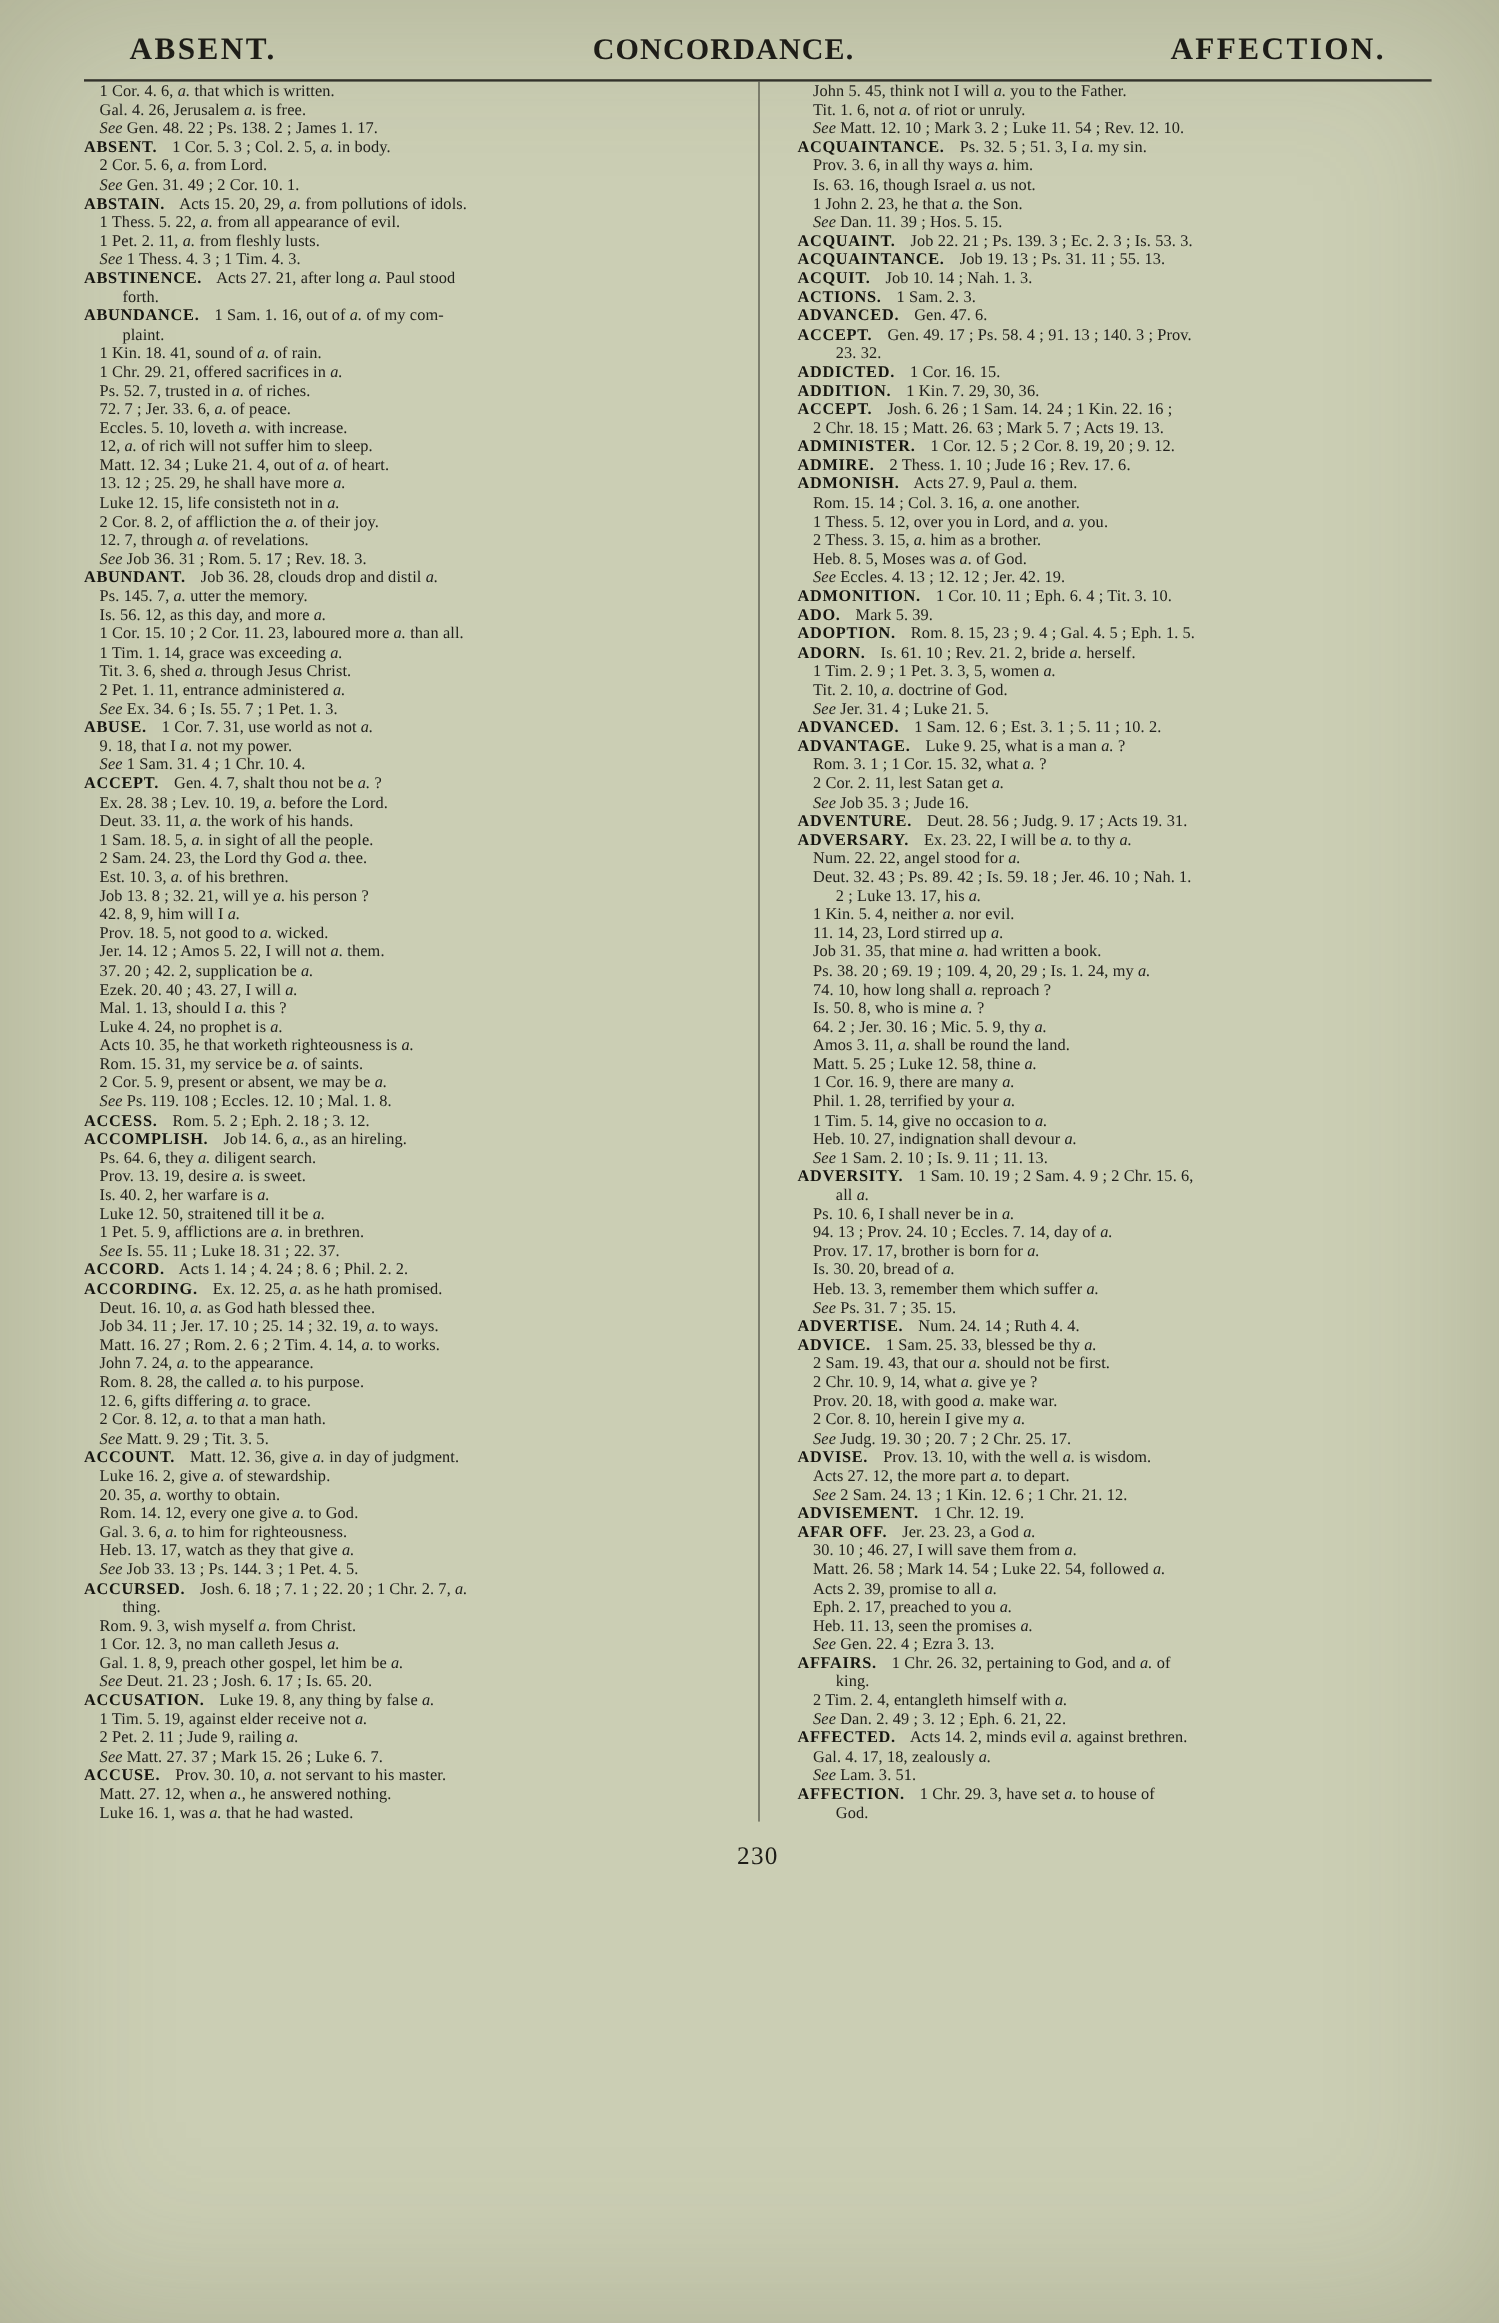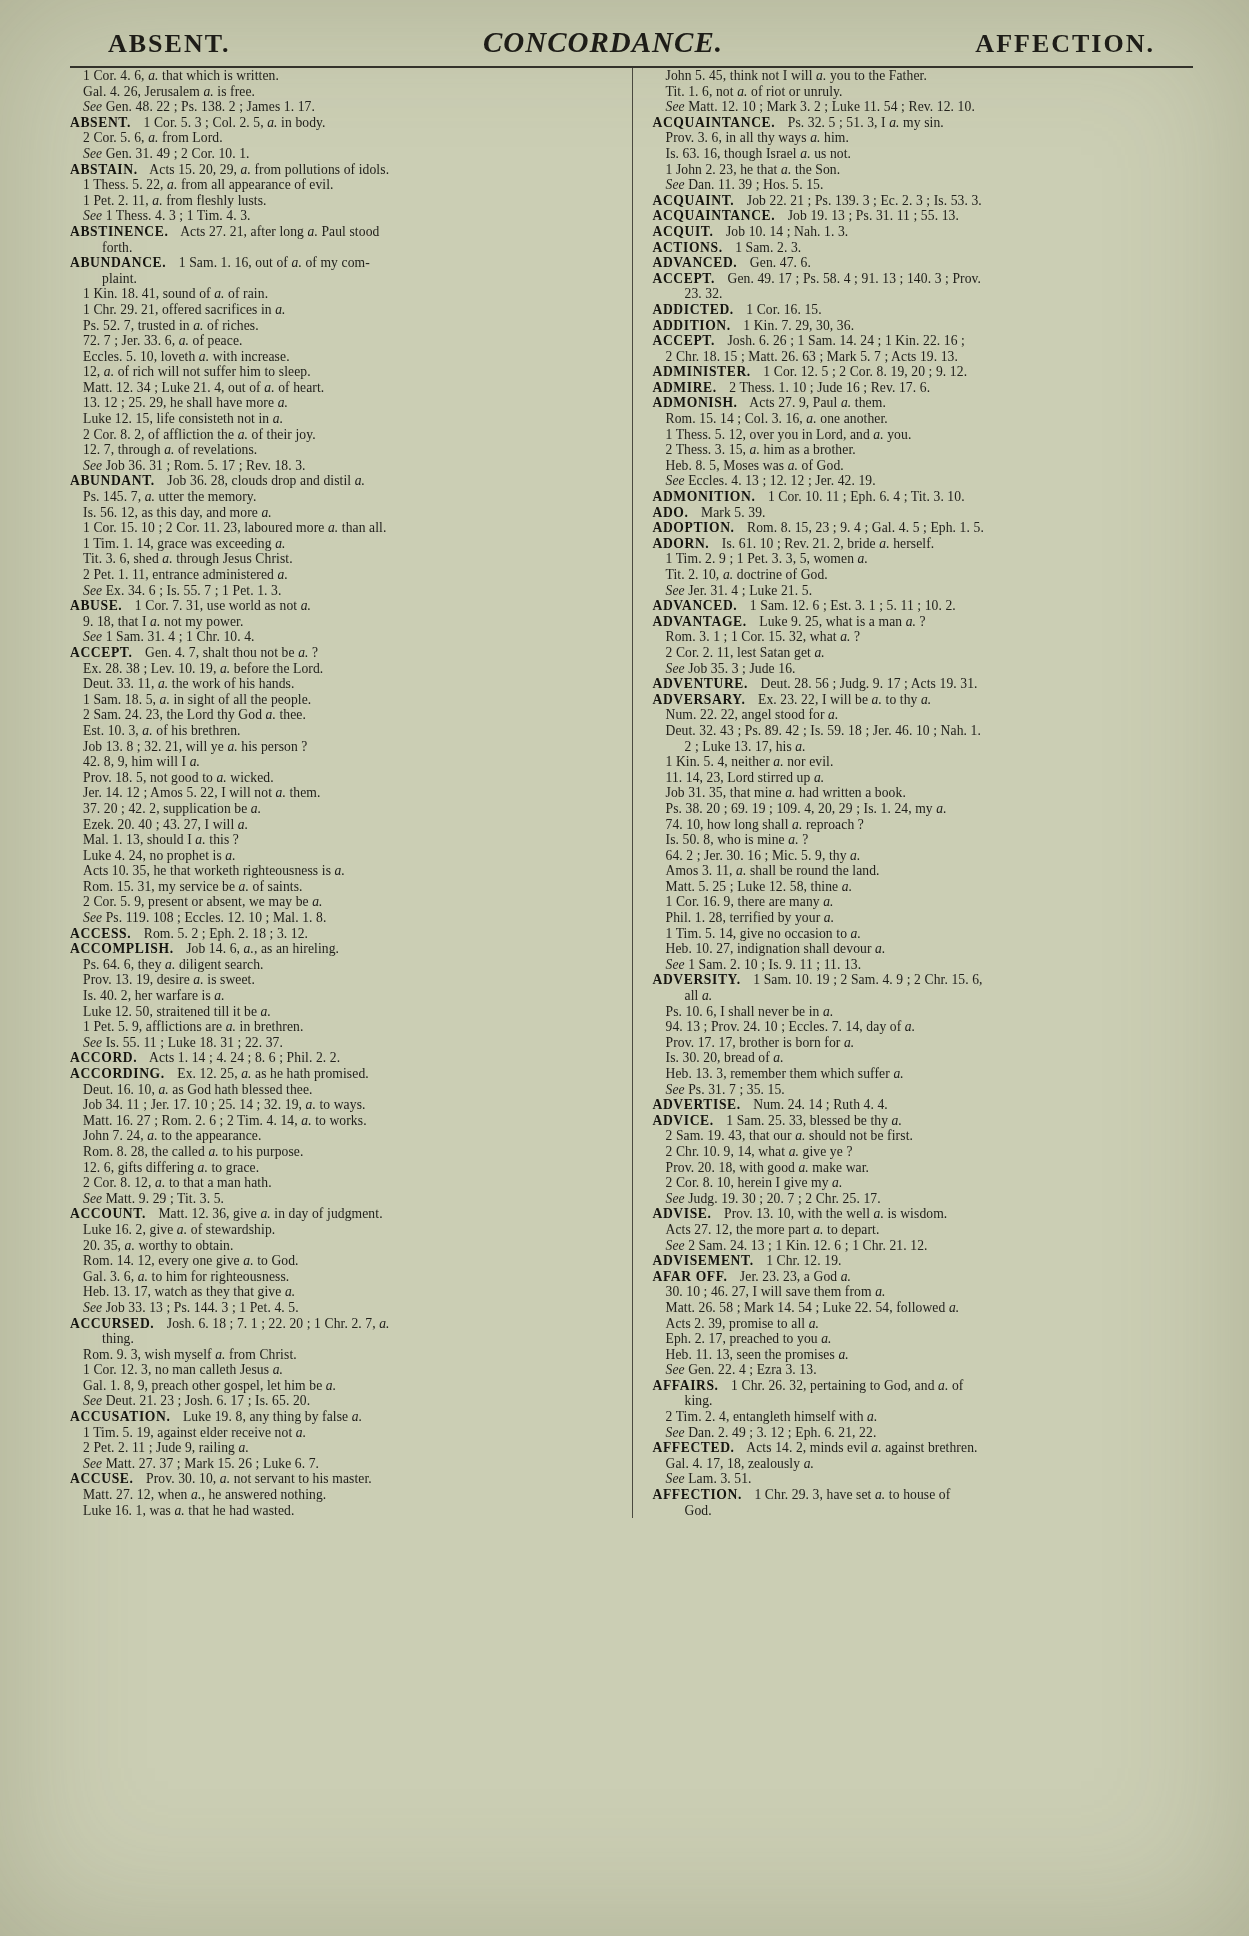--- a/index.html
+++ b/index.html
@@ -20,33 +20,33 @@
   }
   .running-header{
     display:flex;justify-content:space-between;align-items:baseline;
     padding:0 38px 0 38px;
     height:36px;
   }
   .rh{
     font-size:26px;font-weight:bold;letter-spacing:2px;color:#1e1d18;
   }
   .rh-center{
-    font-style:italic;font-weight:bold;font-size:29px;letter-spacing:1px;
+    font-weight:bold;font-size:25px;letter-spacing:1px;
   }
   .header-rule{
     border:none;border-top:2px solid #33322b;margin:4px 0 0 0;
   }
   .text-columns{
     display:flex;
   }
   .col{
     width:50%;overflow:hidden;box-sizing:border-box;
   }
   .col-left{padding-right:14px;}
-  .col-right{padding-left:20px;border-left:1px solid #4a493f;}
+  .col-right{padding-left:32px;border-left:1px solid #4a493f;}
   .line{
     font-size:13.6px;line-height:15.6px;white-space:nowrap;
     color:#22211c;letter-spacing:.1px;
   }
   .line i{font-style:italic;}
   .line .hw{font-weight:bold;letter-spacing:.6px;margin-right:9px;color:#161510;}
   .i0{padding-left:0;}
   .i1{padding-left:13px;}
   .i2{padding-left:32px;}
   .page-number{
@@ -252,14 +252,15 @@
         <div class="line i1">2 Tim. 2. 4, entangleth himself with <i>a.</i></div>
         <div class="line i1"><i>See</i> Dan. 2. 49 ; 3. 12 ; Eph. 6. 21, 22.</div>
         <div class="line i0"><b class="hw">AFFECTED.</b> Acts 14. 2, minds evil <i>a.</i> against brethren.</div>
         <div class="line i1">Gal. 4. 17, 18, zealously <i>a.</i></div>
         <div class="line i1"><i>See</i> Lam. 3. 51.</div>
         <div class="line i0"><b class="hw">AFFECTION.</b> 1 Chr. 29. 3, have set <i>a.</i> to house of</div>
         <div class="line i2">God.</div>
       </div>
   </div>
 
+  <div class="page-number">230</div>
 
 </div>
 
 </body></html>

